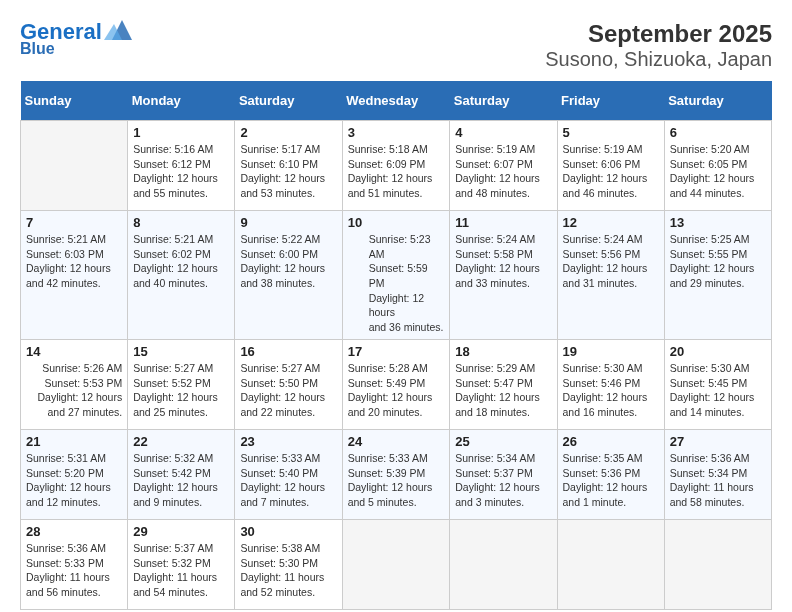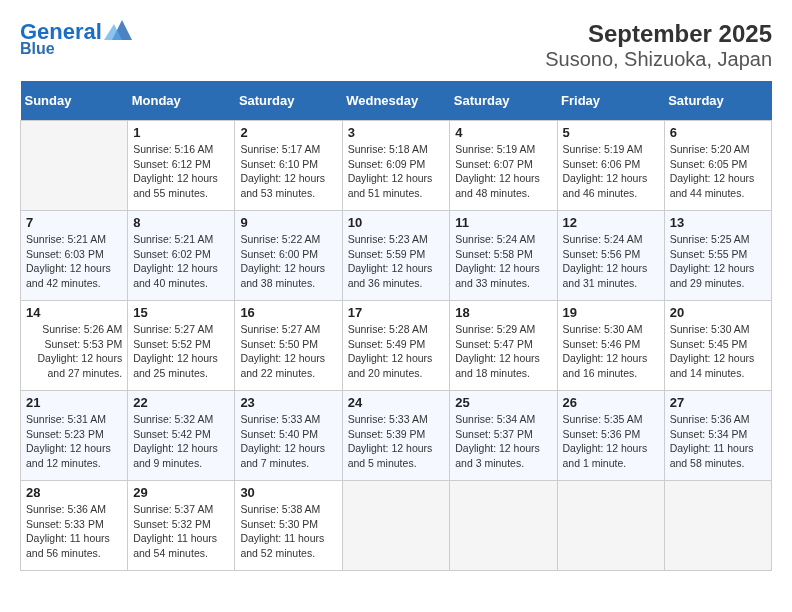--- a/index.html
+++ b/index.html
@@ -180,21 +180,21 @@
         </td>
         <td>
           <div class="day-num">9</div>
           <div class="day-detail" style="white-space: pre-line;">Sunrise: 5:22 AM
 Sunset: 6:00 PM
 Daylight: 12 hours
 and 38 minutes.</div>
         </td>
         <td>
           <div class="day-num">10</div>
-          <div class="day-detail" style="white-space: pre-line;">Sunrise: 5:23 AM
+          <div class="day-detail" style="white-space: pre-line; margin-left: 21px;">Sunrise: 5:23 AM
 Sunset: 5:59 PM
 Daylight: 12 hours
 and 36 minutes.</div>
         </td>
         <td>
           <div class="day-num">11</div>
           <div class="day-detail" style="white-space: pre-line;">Sunrise: 5:24 AM
 Sunset: 5:58 PM
 Daylight: 12 hours
 and 33 minutes.</div>
@@ -262,21 +262,21 @@
           <div class="day-detail" style="white-space: pre-line;">Sunrise: 5:30 AM
 Sunset: 5:45 PM
 Daylight: 12 hours
 and 14 minutes.</div>
         </td>
       </tr>
       <tr>
         <td>
           <div class="day-num">21</div>
           <div class="day-detail" style="white-space: pre-line;">Sunrise: 5:31 AM
-Sunset: 5:23 PM
+Sunset: 5:20 PM
 Daylight: 12 hours
 and 12 minutes.</div>
         </td>
         <td>
           <div class="day-num">22</div>
           <div class="day-detail" style="white-space: pre-line;">Sunrise: 5:32 AM
 Sunset: 5:42 PM
 Daylight: 12 hours
 and 9 minutes.</div>
         </td>

